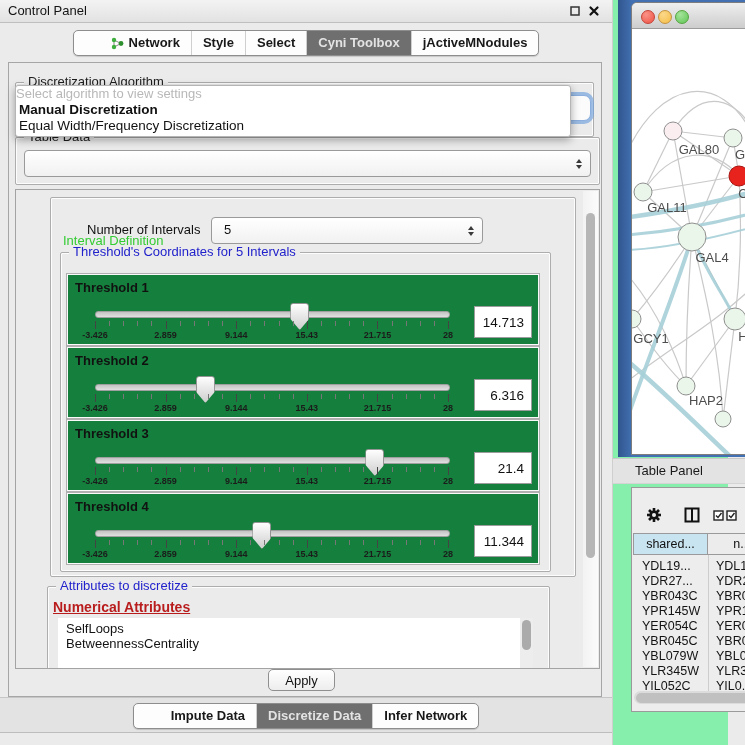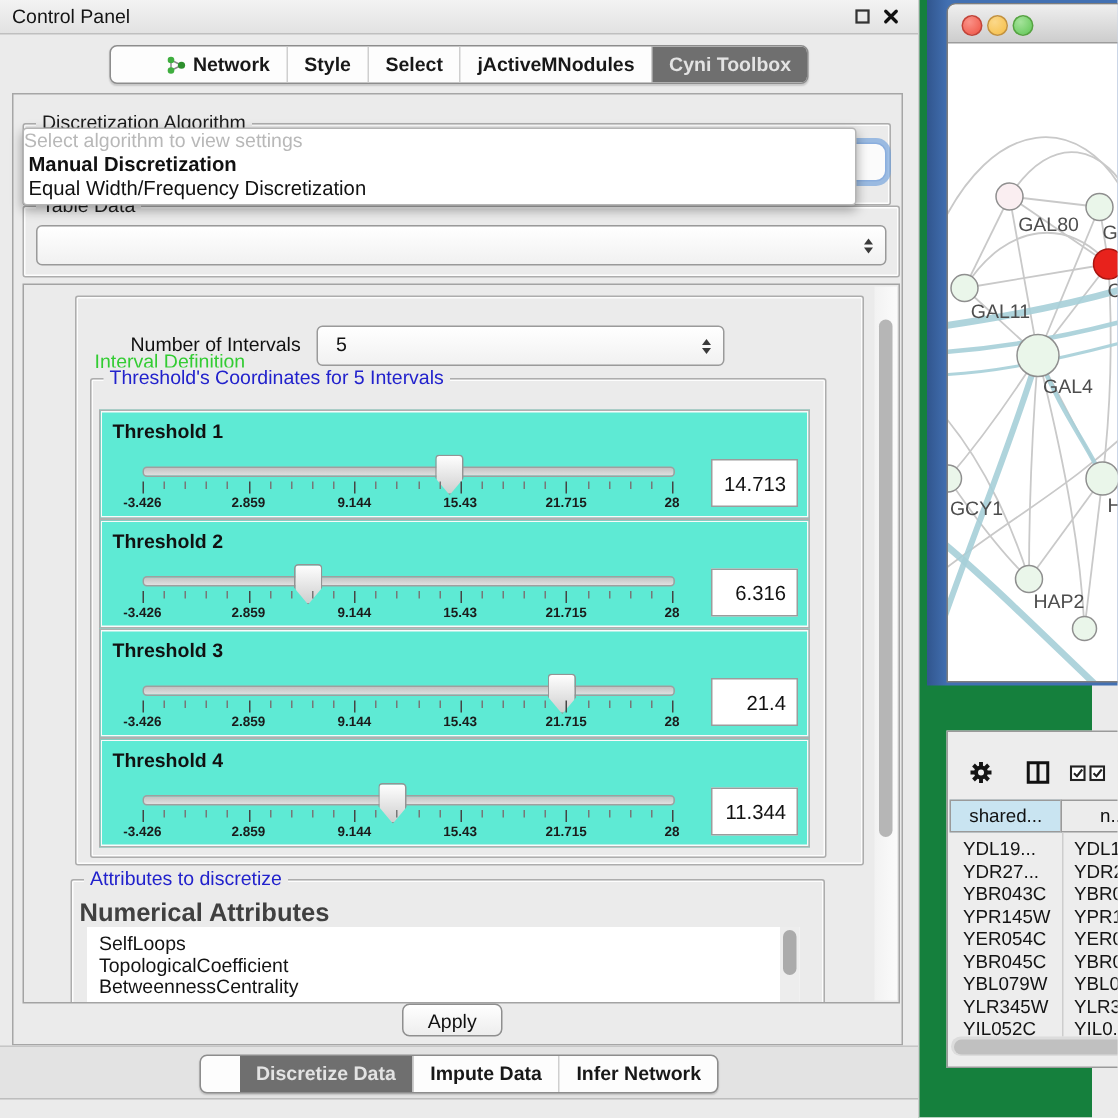--- a/index.html
+++ b/index.html
@@ -43,41 +43,41 @@
   #algo-popup .ph{height:16px;line-height:16px;text-align:left;color:#b8b8b8;font-size:13px;}
   #algo-popup .opt{height:16px;line-height:16px;padding-left:3px;font-size:13.5px;color:#111;white-space:nowrap;}
   #algo-popup .opt.first{font-weight:bold;}
   #combo-fragment{left:548px;top:94px;width:40px;height:24px;border-radius:7px;background:#fbfbfb;
     border:1px solid #8aaede;box-shadow:0 0 0 3px rgba(110,160,220,.65);z-index:2;}
   
   #scroll-panel{left:14px;top:188px;width:583px;height:478px;border:1px solid #a3a3a3;background:#ebebeb;overflow:hidden;}
   .vsb{position:absolute;background:linear-gradient(90deg,#f2f2f2,#fbfbfb);}
   .vsb .vthumb{position:absolute;left:3px;width:9px;background:#b6b6b6;border-radius:5px;}
   
-  .th-row{position:absolute;left:5px;width:472px;height:71px;border:1px solid #b0b0b0;background:#5eead4;box-shadow:inset 0 0 0 1px #fafafa;}
+  .th-row{position:absolute;left:5px;width:472px;height:71px;border:1px solid #b0b0b0;background:#15803d;box-shadow:inset 0 0 0 1px #fafafa;}
   .th-label{position:absolute;left:8px;top:6px;font-size:13px;font-weight:bold;color:#111;}
   .track{position:absolute;left:28px;top:37px;width:353px;height:5px;border:1px solid #9f9f9f;
     border-radius:3px;background:linear-gradient(#c3c3c3,#e0e0e0);}
   .thumb{position:absolute;top:29px;width:17px;height:25px;background:linear-gradient(#fefefe,#cfcfcf);
     border:1px solid #949494;border-radius:3px;clip-path:polygon(0 0,100% 0,100% 58%,50% 100%,0 58%);}
   .ticks{position:absolute;left:28px;top:47px;width:353px;height:20px;}
   .tick{position:absolute;top:0;width:1px;height:5px;background:#777;}
   .tick.major{height:8px;background:#444;}
   .tlabel{position:absolute;top:9px;transform:translateX(-50%);font-size:9px;font-weight:bold;color:#1b1b1b;white-space:nowrap;}
   .th-value{position:absolute;left:407px;top:32px;width:58px;height:32px;box-sizing:border-box;border:1px solid #9c9c9c;
     background:#fff;font-family:"Liberation Sans",sans-serif;font-size:13.5px;text-align:right;padding-right:7px;color:#111;}
   
   #attr-list{position:absolute;left:10px;top:31px;width:475px;height:200px;background:#fff;}
   #attr-list .li{font-size:13px;line-height:14.6px;padding-left:8px;color:#131313;white-space:nowrap;}
   #attr-list .lsb{position:absolute;right:0;top:0;width:13px;height:100%;background:#ededed;}
   #attr-list .lthumb{position:absolute;left:2px;top:2px;width:9px;height:30px;background:#ababab;border-radius:5px;}
   #apply-btn{left:268px;top:669px;width:67px;height:22px;background:linear-gradient(#ffffff,#ededed);
     border:1px solid #8f8f8f;border-radius:5px;font-family:"Liberation Sans",sans-serif;font-size:13px;color:#111;}
   
-  #right-pane{left:612px;top:0;width:116px;height:745px;background:#15803d;border-left:1px solid #cfcfcf;box-sizing:border-box;}
+  #right-pane{left:612px;top:0;width:116px;height:745px;background:#86efac;border-left:1px solid #cfcfcf;box-sizing:border-box;}
   #net-frame{left:5px;top:0;width:128px;height:457px;background:linear-gradient(90deg,#31568e 0,#4270b2 14px,#4270b2);}
   #net-window{position:absolute;left:13px;top:2px;width:140px;height:451px;background:#fff;
     border:1px solid #7d7d7d;border-radius:6px 0 0 0;overflow:hidden;}
   #net-titlebar{position:absolute;left:0;top:0;width:100%;height:25px;
     background:linear-gradient(#efefef,#cdcdcd);border-bottom:1px solid #9c9c9c;}
   .mac{position:absolute;top:6.5px;width:12px;height:12px;border-radius:50%;}
   .mac.red{left:9px;background:radial-gradient(circle at 35% 30%,#fa9288,#ee5243);border:1px solid #c24338;}
   .mac.yellow{left:26px;background:radial-gradient(circle at 35% 30%,#fbd88a,#f5bd45);border:1px solid #c3923f;}
   .mac.green{left:43px;background:radial-gradient(circle at 35% 30%,#a5e39b,#5fc654);border:1px solid #55a341;}
   #net-svg{position:absolute;left:0;top:25px;}
@@ -121,25 +121,25 @@
             <circle cx="10" cy="6.5" r="2.4" fill="#2d8f2d"></circle>
           </svg>
           <span>Network</span>
         </div>
         <div class="tb">
           <span>Style</span>
         </div>
         <div class="tb">
           <span>Select</span>
         </div>
+        <div class="tb selected">
+          <span>Cyni Toolbox</span>
+        </div>
         <div class="tb">
           <span>jActiveMNodules</span>
-        </div>
-        <div class="tb selected">
-          <span>Cyni Toolbox</span>
         </div>
       </div>
   </div>
 
   <div id="outer-box" class="abs">
 
     <div class="groupbox" style="left:6px;top:19px;width:577px;height:53px;">
       <span class="grouplabel plain">Discretization Algorithm</span>
     </div>
     <div id="combo-fragment" class="abs" style="left:540px;top:32px;width:40px;height:24px;position:absolute;"></div>
@@ -335,48 +335,47 @@
                   <span class="tlabel" style="left: 100%;">28</span>
                 </div>
     <input class="th-value" value="11.344" style="">
   </div>
             </div>
         </div>
       </div>
 
       <div class="groupbox" style="left:31px;top:396px;width:501px;height:120px;">
         <span class="grouplabel blue">Attributes to discretize</span>
-        <span style="position:absolute;left:5px;top:12px;font-size:17px;font-weight:bold;color:#404040;">Numerical Attributes</span>
+        <span style="position:absolute;left:5px;top:12px;font-size:14px;font-weight:bold;color:#b91c1c;text-decoration:underline;">Numerical Attributes</span>
         <div id="attr-list">
           <div id="attr-items">
               <div class="li" style="padding-top: 4px;">SelfLoops</div>
-              <div class="li">TopologicalCoefficient</div>
               <div class="li">BetweennessCentrality</div>
             </div>
           <div class="lsb">
               <div class="lthumb"></div>
             </div>
         </div>
       </div>
 
       <div class="vsb" style="right:1px;top:1px;width:15px;height:476px;">
         <div class="vthumb" style="top:22px;height:345px;"></div>
       </div>
     </div>
   </div>
 
   <button id="apply-btn" class="abs">Apply</button>
 
   <div id="bottom-strip" class="abs">
     <div id="bottom-tabs" class="seg">
+        <div class="tb">
+          <span>Impute Data</span>
+        </div>
         <div class="tb selected">
           <span>Discretize Data</span>
-        </div>
-        <div class="tb">
-          <span>Impute Data</span>
         </div>
         <div class="tb">
           <span>Infer Network</span>
         </div>
       </div>
   </div>
 </div>
 
 <div id="right-pane" class="abs">
   <div id="net-frame" class="abs">
@@ -429,20 +428,23 @@
           <text x="108" y="131" text-anchor="middle" font-size="13" fill="#4d4d4d" font-family="&quot;Liberation Sans&quot;, sans-serif">G</text>
           <text x="35" y="184" text-anchor="middle" font-size="13" fill="#4d4d4d" font-family="&quot;Liberation Sans&quot;, sans-serif">GAL11</text>
           <text x="111" y="170" text-anchor="middle" font-size="13" fill="#4d4d4d" font-family="&quot;Liberation Sans&quot;, sans-serif">C</text>
           <text x="80" y="234" text-anchor="middle" font-size="13" fill="#4d4d4d" font-family="&quot;Liberation Sans&quot;, sans-serif">GAL4</text>
           <text x="19" y="315" text-anchor="middle" font-size="13" fill="#4d4d4d" font-family="&quot;Liberation Sans&quot;, sans-serif">GCY1</text>
           <text x="111" y="313" text-anchor="middle" font-size="13" fill="#4d4d4d" font-family="&quot;Liberation Sans&quot;, sans-serif">H</text>
           <text x="74" y="377" text-anchor="middle" font-size="13" fill="#4d4d4d" font-family="&quot;Liberation Sans&quot;, sans-serif">HAP2</text>
         </svg>
     </div>
   </div>
+  <div id="table-panel-bar" class="abs">
+    <span>Table Panel</span>
+  </div>
   <div id="table-box" class="abs">
     <div id="tb-toolbar">
       <svg class="ic" style="left:14px;top:19px;" width="16" height="16" viewBox="0 0 16 16">
         <g stroke="#141414" stroke-width="2.6">
           <line x1="8" y1="1" x2="8" y2="15"></line>
             <line x1="1" y1="8" x2="15" y2="8"></line>
           <line x1="3" y1="3" x2="13" y2="13"></line>
             <line x1="13" y1="3" x2="3" y2="13"></line>
         </g>
         <circle cx="8" cy="8" r="4.6" fill="#141414"></circle>

